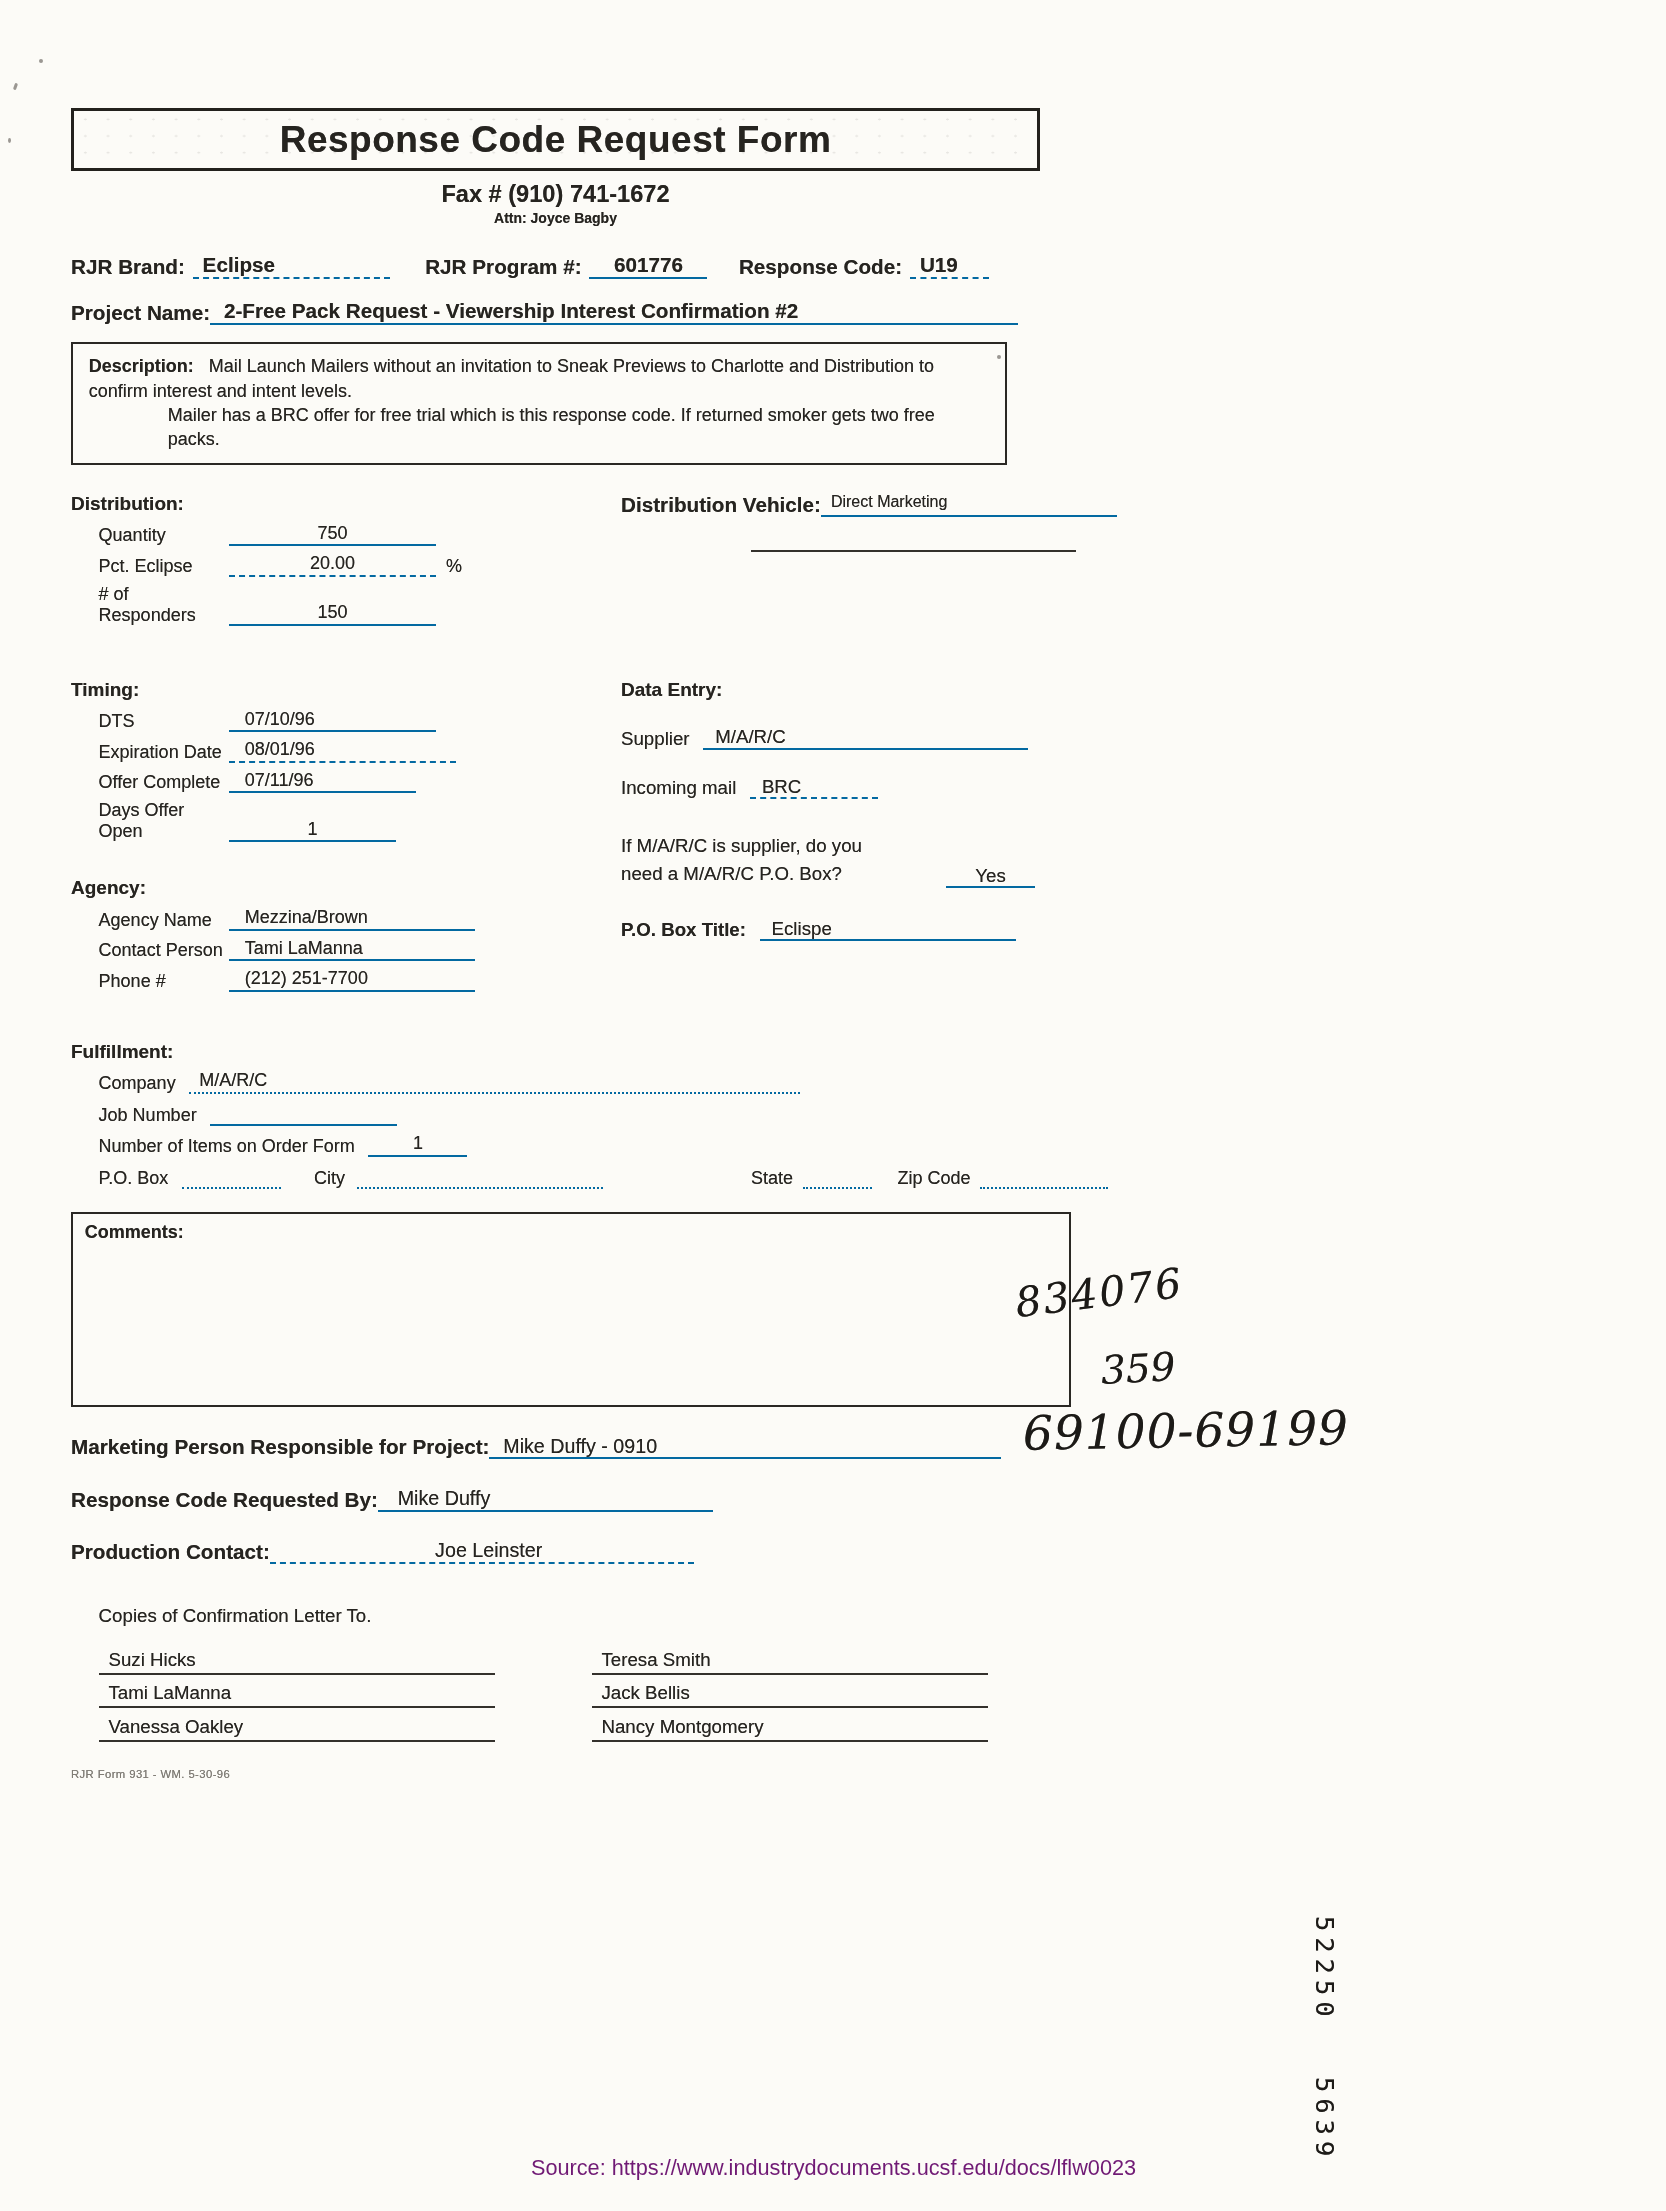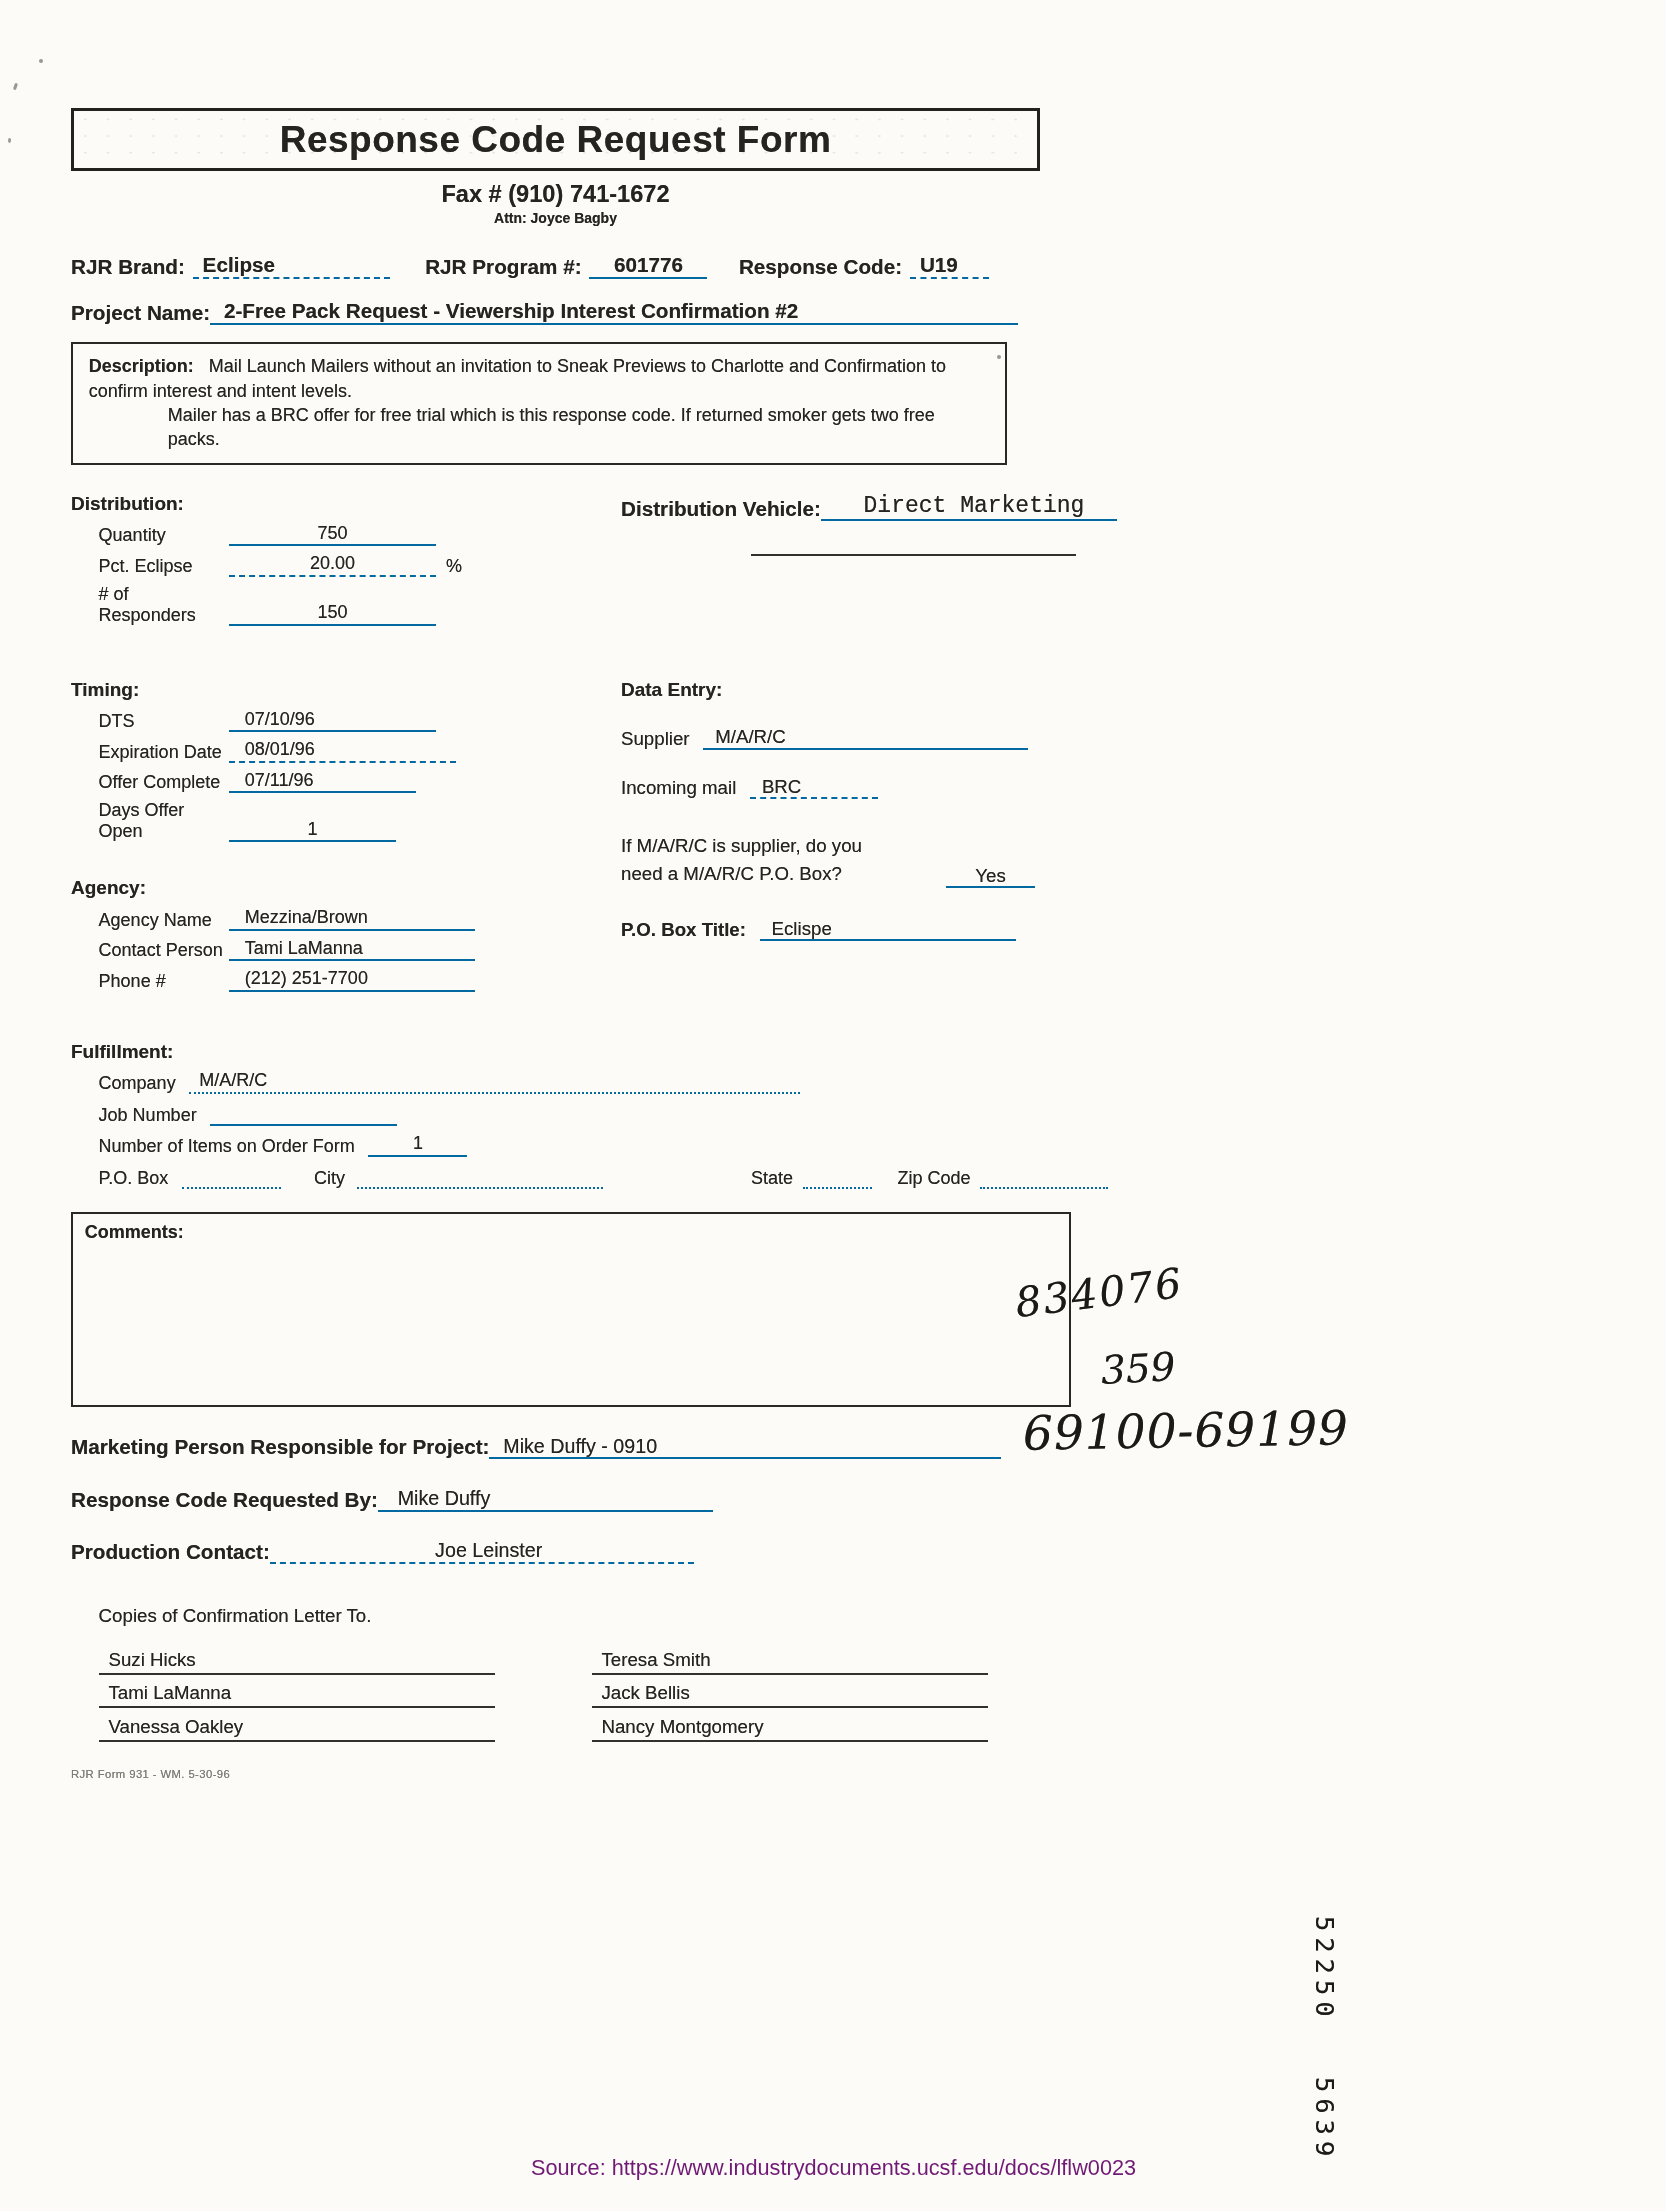--- a/index.html
+++ b/index.html
@@ -63,21 +63,21 @@
   .col-left { width:473px; }
   .col-right { flex:1; padding-left:77px; }
 
   .small-row { display:flex; align-items:flex-end; font-size:18px; margin-top:6.9px; }
   .small-row .rl { width:158px; padding-left:27.6px; }
   .small-row .u { width:207px; }
   .suffix { margin-left:9.9px; }
 
   
   .dv-row { display:flex; align-items:flex-end; font-size:20.7px; }
-  .dv-row .u { width:296px; text-align:center; padding-left:9.9px; font-size:23px;font-family:Liberation Mono, monospace; }
+  .dv-row .u { width:296px; text-align:left; padding-left:9.9px; font-size:16px; }
   .dv-blank { margin-top:33px; margin-left:130px; width:325px; border-bottom:2px solid #34312c; height:2px; }
 
   
   .de-row { display:flex; align-items:flex-end; font-size:18.7px; margin-top:25.6px; }
   .de-row .dl { margin-right:13.8px; }
   .de-supplier .u { width:325px; text-align:left; padding-left:11.8px; }
   .de-incoming .u { width:128px; text-align:left; padding-left:11.8px; border-bottom-style:dashed; }
   .de-question { display:flex; align-items:flex-end; margin-top:33px; font-size:18.7px; }
   .de-question .q { width:325px; line-height:1.5; }
   .de-question .u { width:89px; }
@@ -185,21 +185,21 @@
     </div>
 
     <div class="frow project-row">
       <span class="lbl">Project Name:</span>
       <span class="u">2-Free Pack Request - Viewership Interest Confirmation #2</span>
     </div>
 
     <div class="desc-box">
       <div>
         <span class="desc-label">Description:</span>
-        <span>Mail Launch Mailers without an invitation to Sneak Previews to Charlotte and Confirmation to confirm interest and intent levels.</span>
+        <span>Mail Launch Mailers without an invitation to Sneak Previews to Charlotte and Distribution to confirm interest and intent levels.</span>
       </div>
       <div class="desc-l2">Mailer has a BRC offer for free trial which is this response code.  If returned smoker gets two free packs.</div>
     </div>
 
     <div class="two-col">
       <div class="col-left">
         <h3 class="sec">Distribution:</h3>
         <div class="small-row">
           <span class="rl">Quantity</span>
           <span class="u">750</span>

